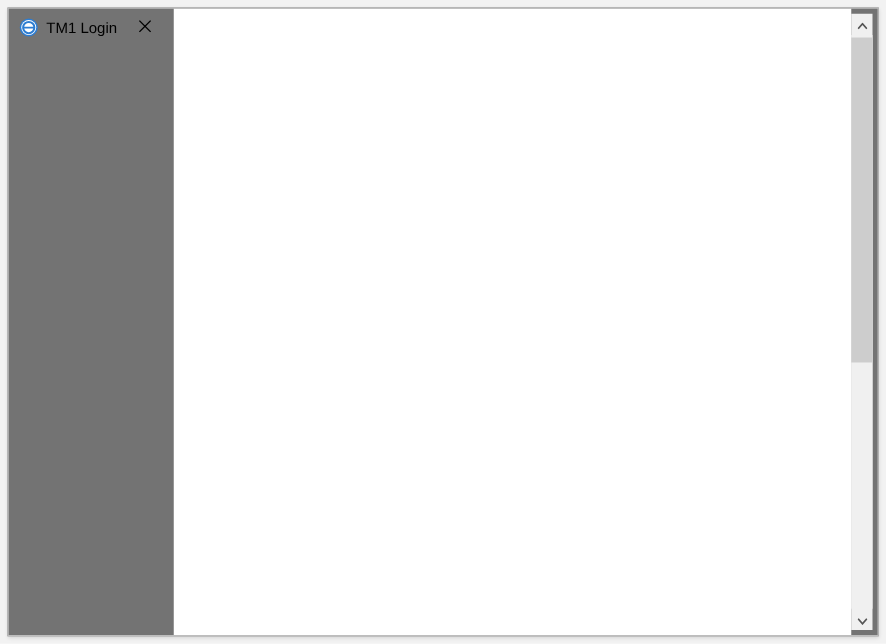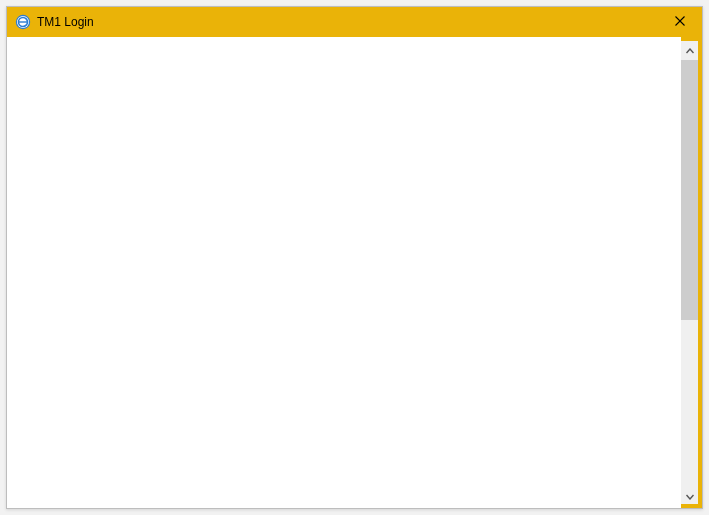--- a/index.html
+++ b/index.html
@@ -15,25 +15,25 @@
     font-size: 12px;
     color: #000;
     position: relative;
   }
   .window {
     position: absolute;
     left: 6px;
     top: 6px;
     width: 697px;
     height: 503px;
-    background: #eab308;
+    background: #737373;
     border: 1px solid #bdbdbd;
     box-shadow: 0 1px 3px rgba(0,0,0,0.12);
     display: flex;
-    flex-direction: column;
+    flex-direction: row;
   }
   .titlebar {
     height: 30px;
     display: flex;
     align-items: center;
     padding: 0 0 0 8px;
     flex-shrink: 0;
   }
   .app-icon {
     width: 16px;

